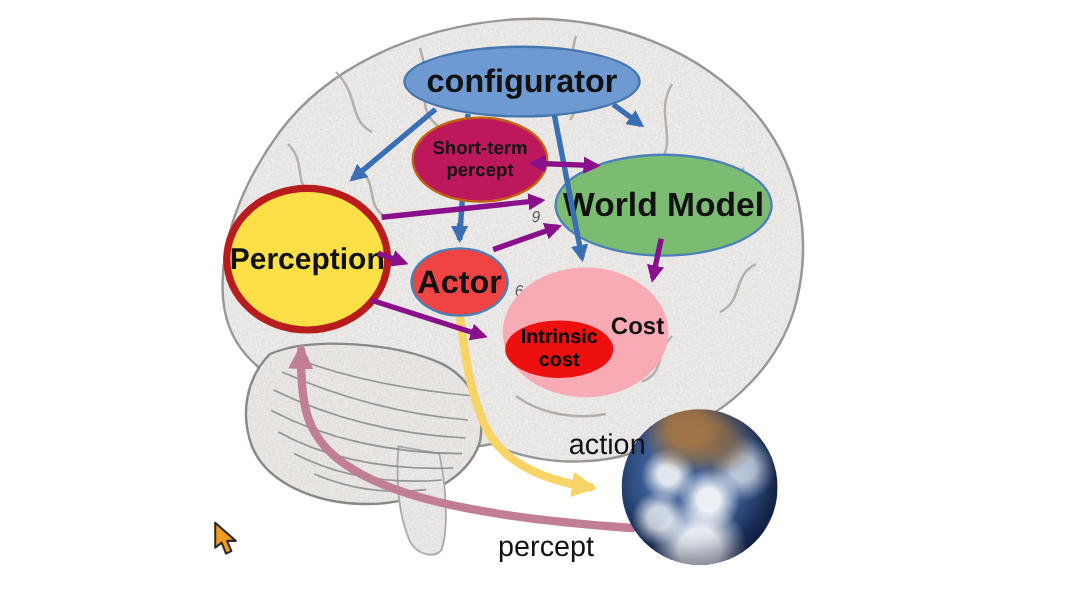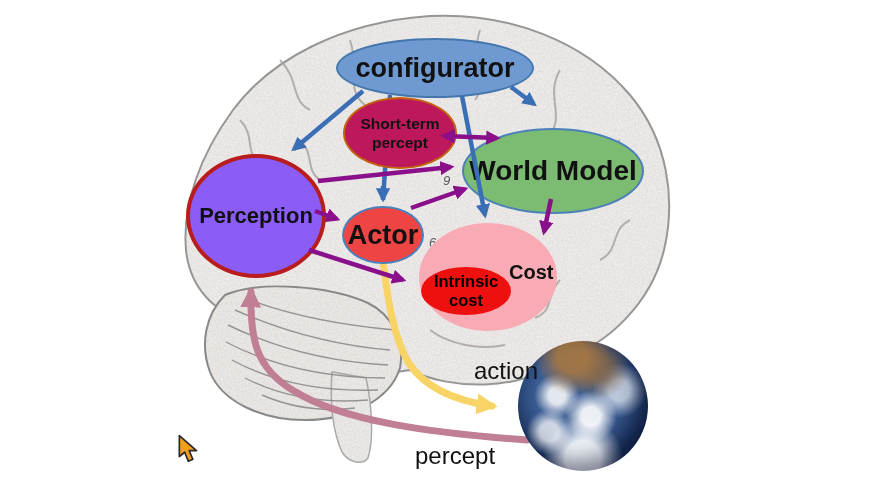--- a/index.html
+++ b/index.html
@@ -10,21 +10,21 @@
   svg.layer{position:absolute;left:0;top:0;pointer-events:none;}
   #bottom-svg{z-index:1;}
   #top-svg{z-index:6;}
   .module{
     position:absolute;border-radius:50%;display:flex;align-items:center;justify-content:center;
     text-align:center;z-index:4;box-sizing:border-box;line-height:1.05;font-weight:bold;
   }
   .mod-configurator{left:336px;top:38px;width:198px;height:60px;background:#6f9ad1;border:2px solid #4576ae;font-size:27px;}
   .mod-stm{left:343px;top:97px;width:114px;height:72px;background:#be185d;border:2px solid #c2620e;font-size:15.5px;line-height:19px;flex-direction:column;}
   .mod-world-model{left:462px;top:128px;width:182px;height:86px;background:#7cbb72;border:2px solid #4b80b8;font-size:28px;}
-  .mod-perception{left:186px;top:154px;width:140px;height:124px;background:#8b5cf6;border:4px solid #b91c1c;font-size:22px;}
+  .mod-perception{left:186px;top:154px;width:140px;height:124px;background:#fde047;border:6px solid #b91c1c;font-size:25px;}
   .mod-actor{left:342px;top:206px;width:82px;height:58px;background:#ef4444;border:2px solid #4b80b8;font-size:27px;z-index:3;}
   .mod-cost{left:419px;top:223px;width:138px;height:108px;background:#f8abb4;z-index:3;}
   .mod-critic{left:36px;top:4px;width:76px;height:38px;background:#ef7f8a;font-size:18px;}
   .mod-intrinsic{left:2px;top:44px;width:90px;height:48px;background:#ee0f0f;font-size:16.5px;line-height:19px;flex-direction:column;color:#000000;}
   .cost-word{position:absolute;left:90px;top:39px;font-size:20px;z-index:2;}
   .inner{position:absolute;display:flex;align-items:center;justify-content:center;text-align:center;border-radius:50%;}
   .earth{
     position:absolute;left:518px;top:341px;width:130px;height:130px;border-radius:50%;z-index:4;
     background:
       radial-gradient(circle at 42% 12%, rgba(163,118,69,.95) 0 11%, rgba(163,118,69,0) 28%),

